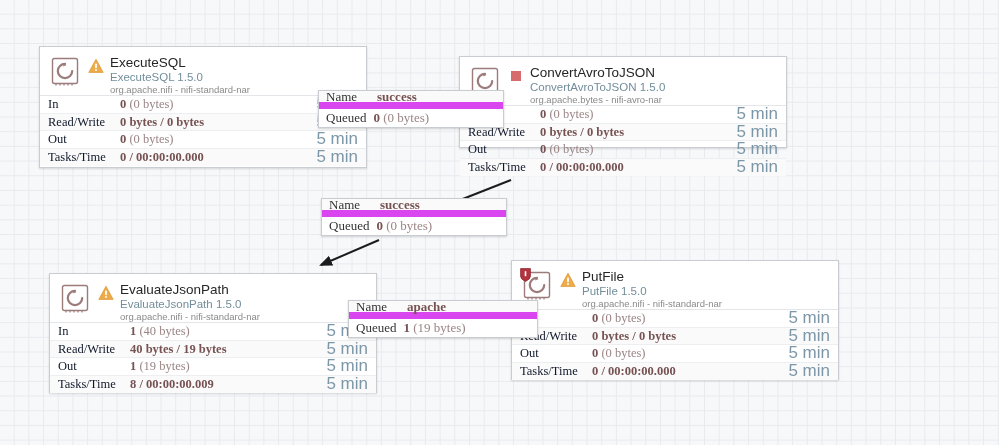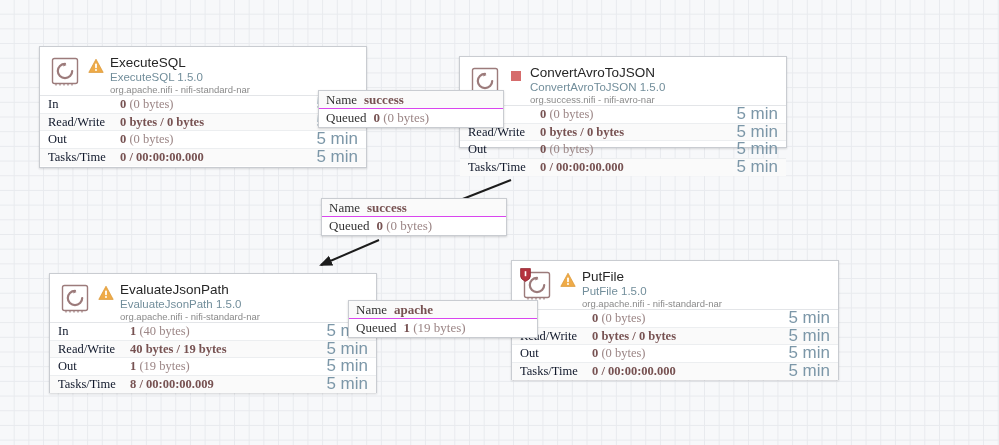--- a/index.html
+++ b/index.html
@@ -172,22 +172,23 @@
     align-items: center;
     height: 18px;
     padding: 0 7px;
     font-family: "Liberation Serif", serif;
     font-size: 13px;
     color: #333333;
     box-sizing: border-box;
     white-space: nowrap;
   }
   .conn-row.first {
-    border-bottom: 1px solid #d946ef;
+    border-bottom: 7px solid #d946ef;
     background: #fafafa;
+    gap: 13px;
   }
   .conn-row.second {
     background: #ffffff;
   }
   .conn-key {
     color: #333333;
     margin-right: 7px;
   }
   .conn-val {
     color: #775252;
@@ -279,21 +280,21 @@
             <line x1="22" y1="27.5" x2="22" y2="29.6"></line>
           </g>
           <path d="M22.2 15 A7.2 7.2 0 1 1 15 7.8" fill="none" stroke="#9c7b7b" stroke-width="2.2" stroke-linecap="round"></path>
           <path d="M13.2 7.3 L16.6 9.0 L13.4 10.6 Z" fill="#9c7b7b"></path>
         </svg>
       </div>
       <span class="status-icon stopped"></span>
       <div class="proc-titles">
         <div class="proc-name">ConvertAvroToJSON</div>
         <div class="proc-type">ConvertAvroToJSON 1.5.0</div>
-        <div class="proc-bundle">org.success.nifi - nifi-avro-nar</div>
+        <div class="proc-bundle">org.apache.bytes - nifi-avro-nar</div>
       </div>
     </div>
     <div class="stats">
       <div class="stat-row">
         <span class="stat-label">In</span>
         <span class="stat-value"><span>0</span> <span class="muted">(0 bytes)</span></span>
         <span class="stat-time">5 min</span>
       </div>
       <div class="stat-row alt">
         <span class="stat-label">Read/Write</span>

